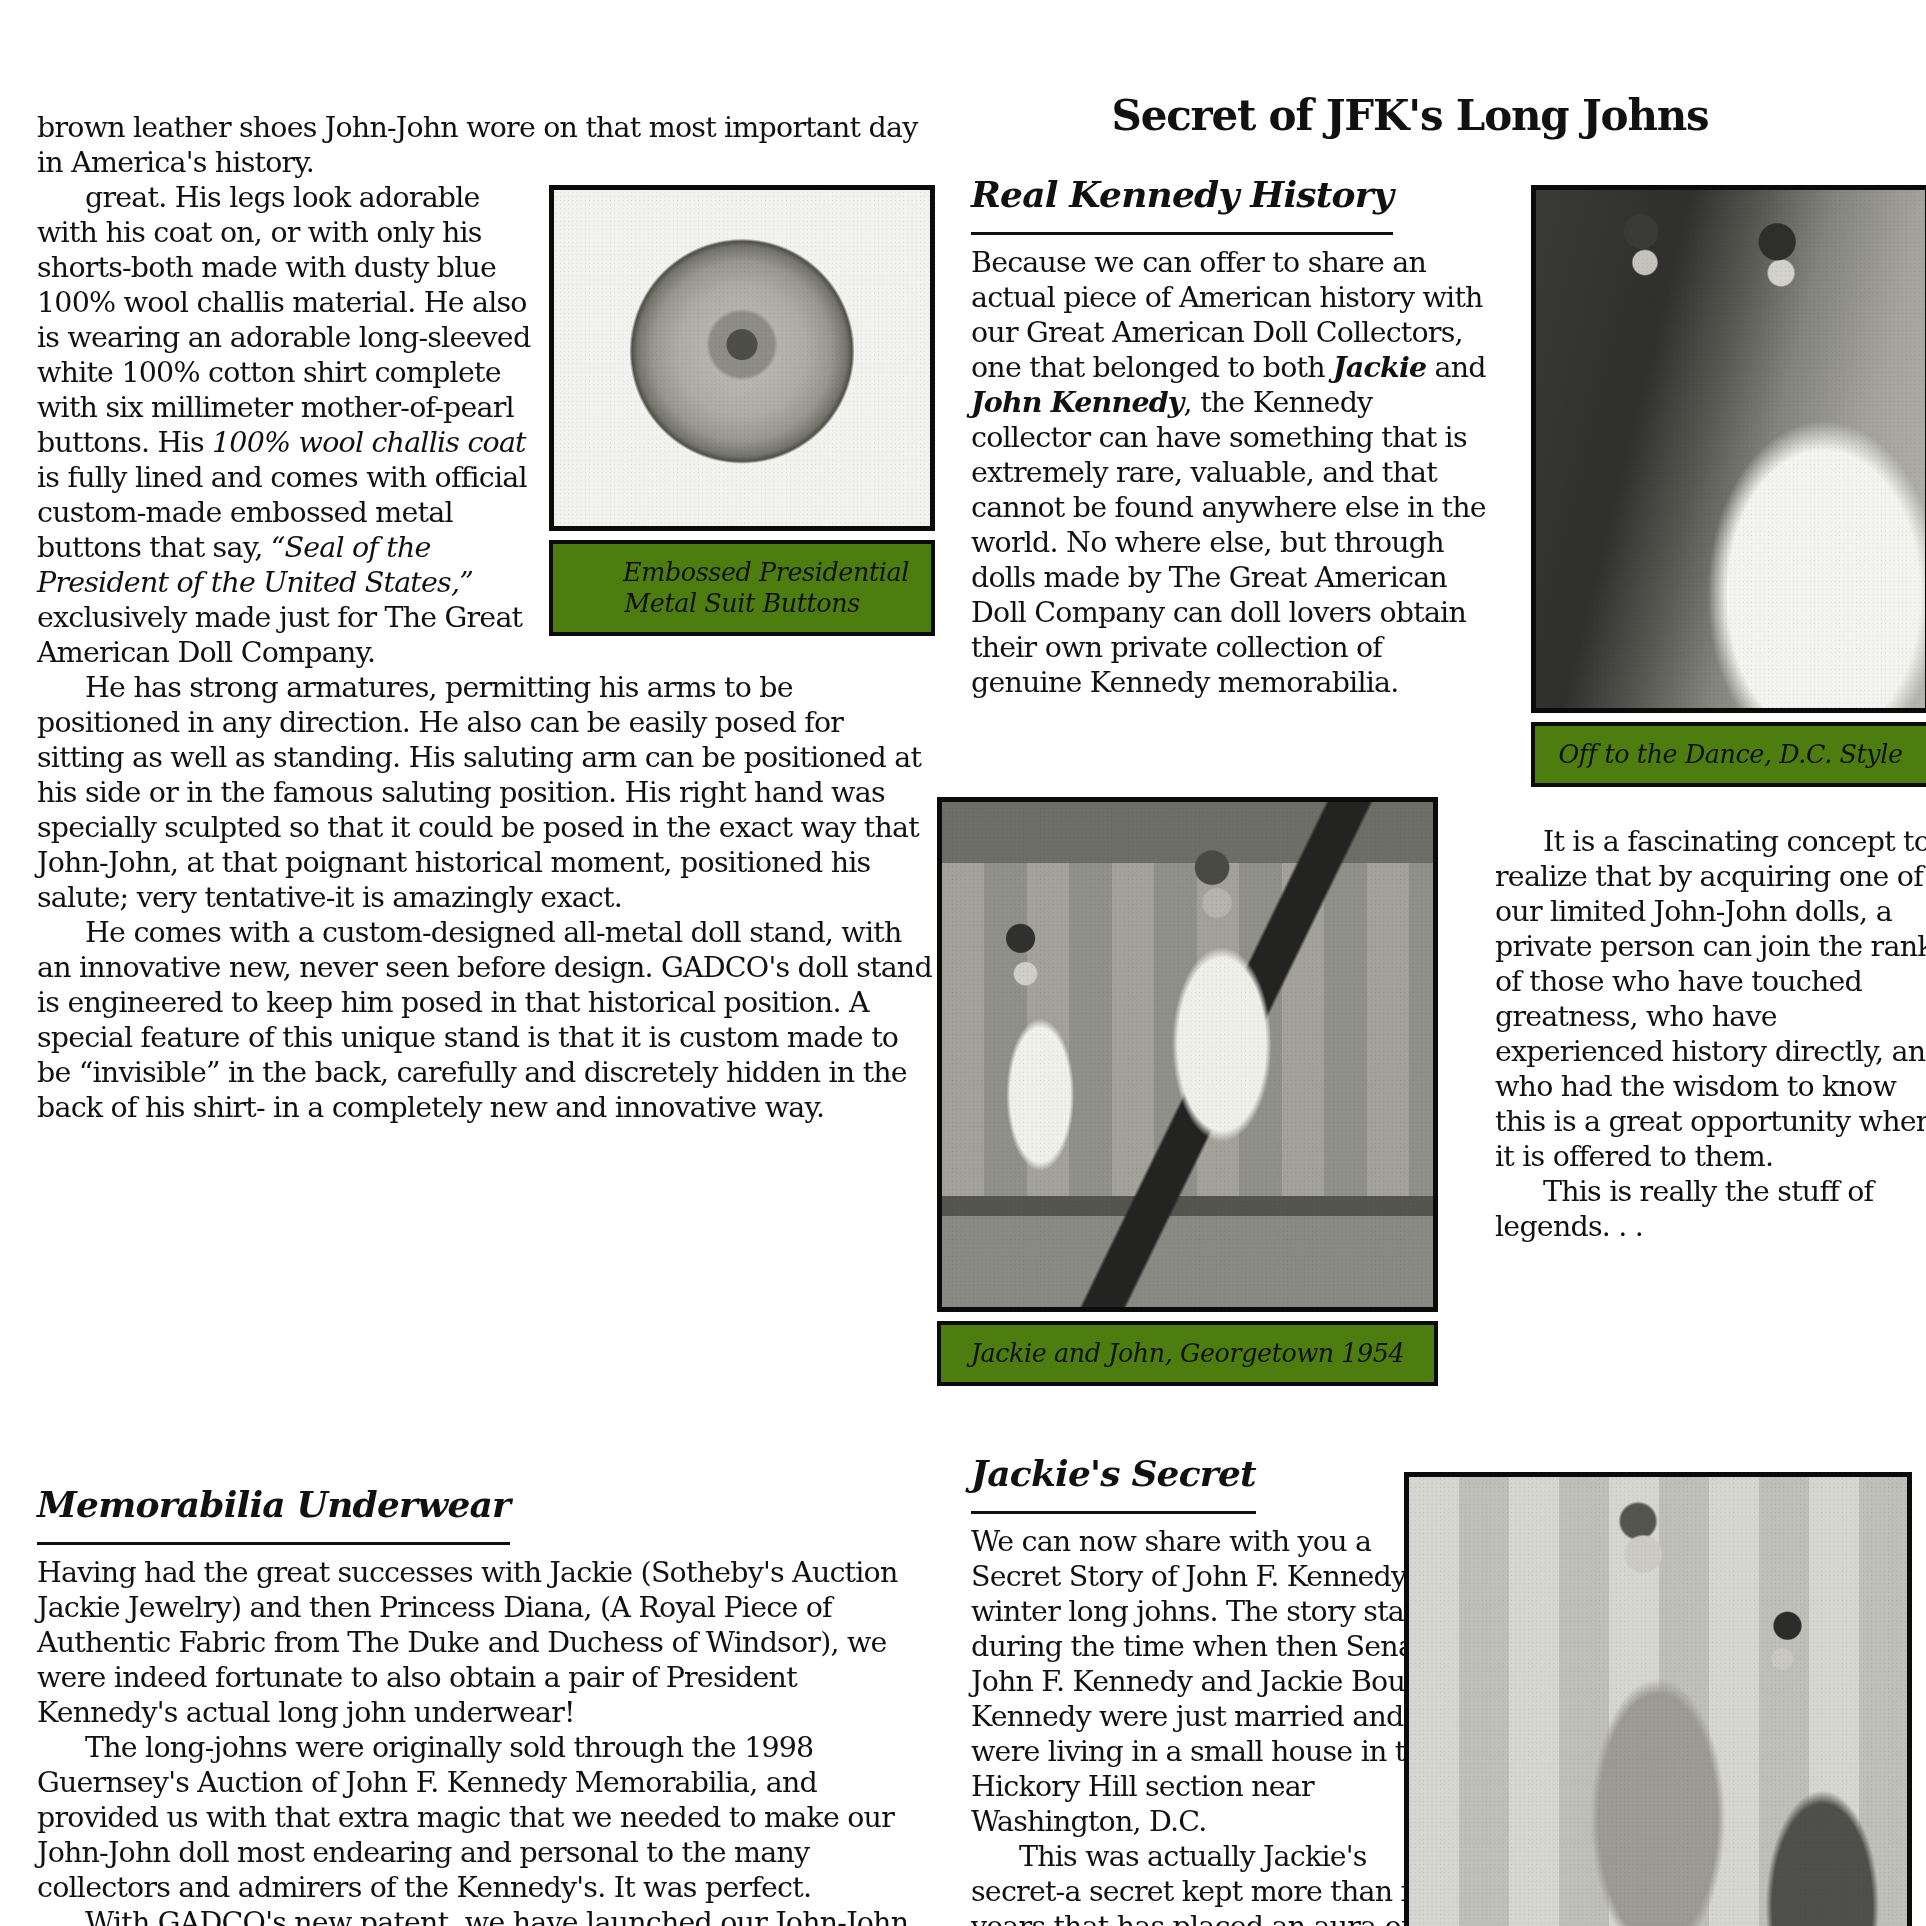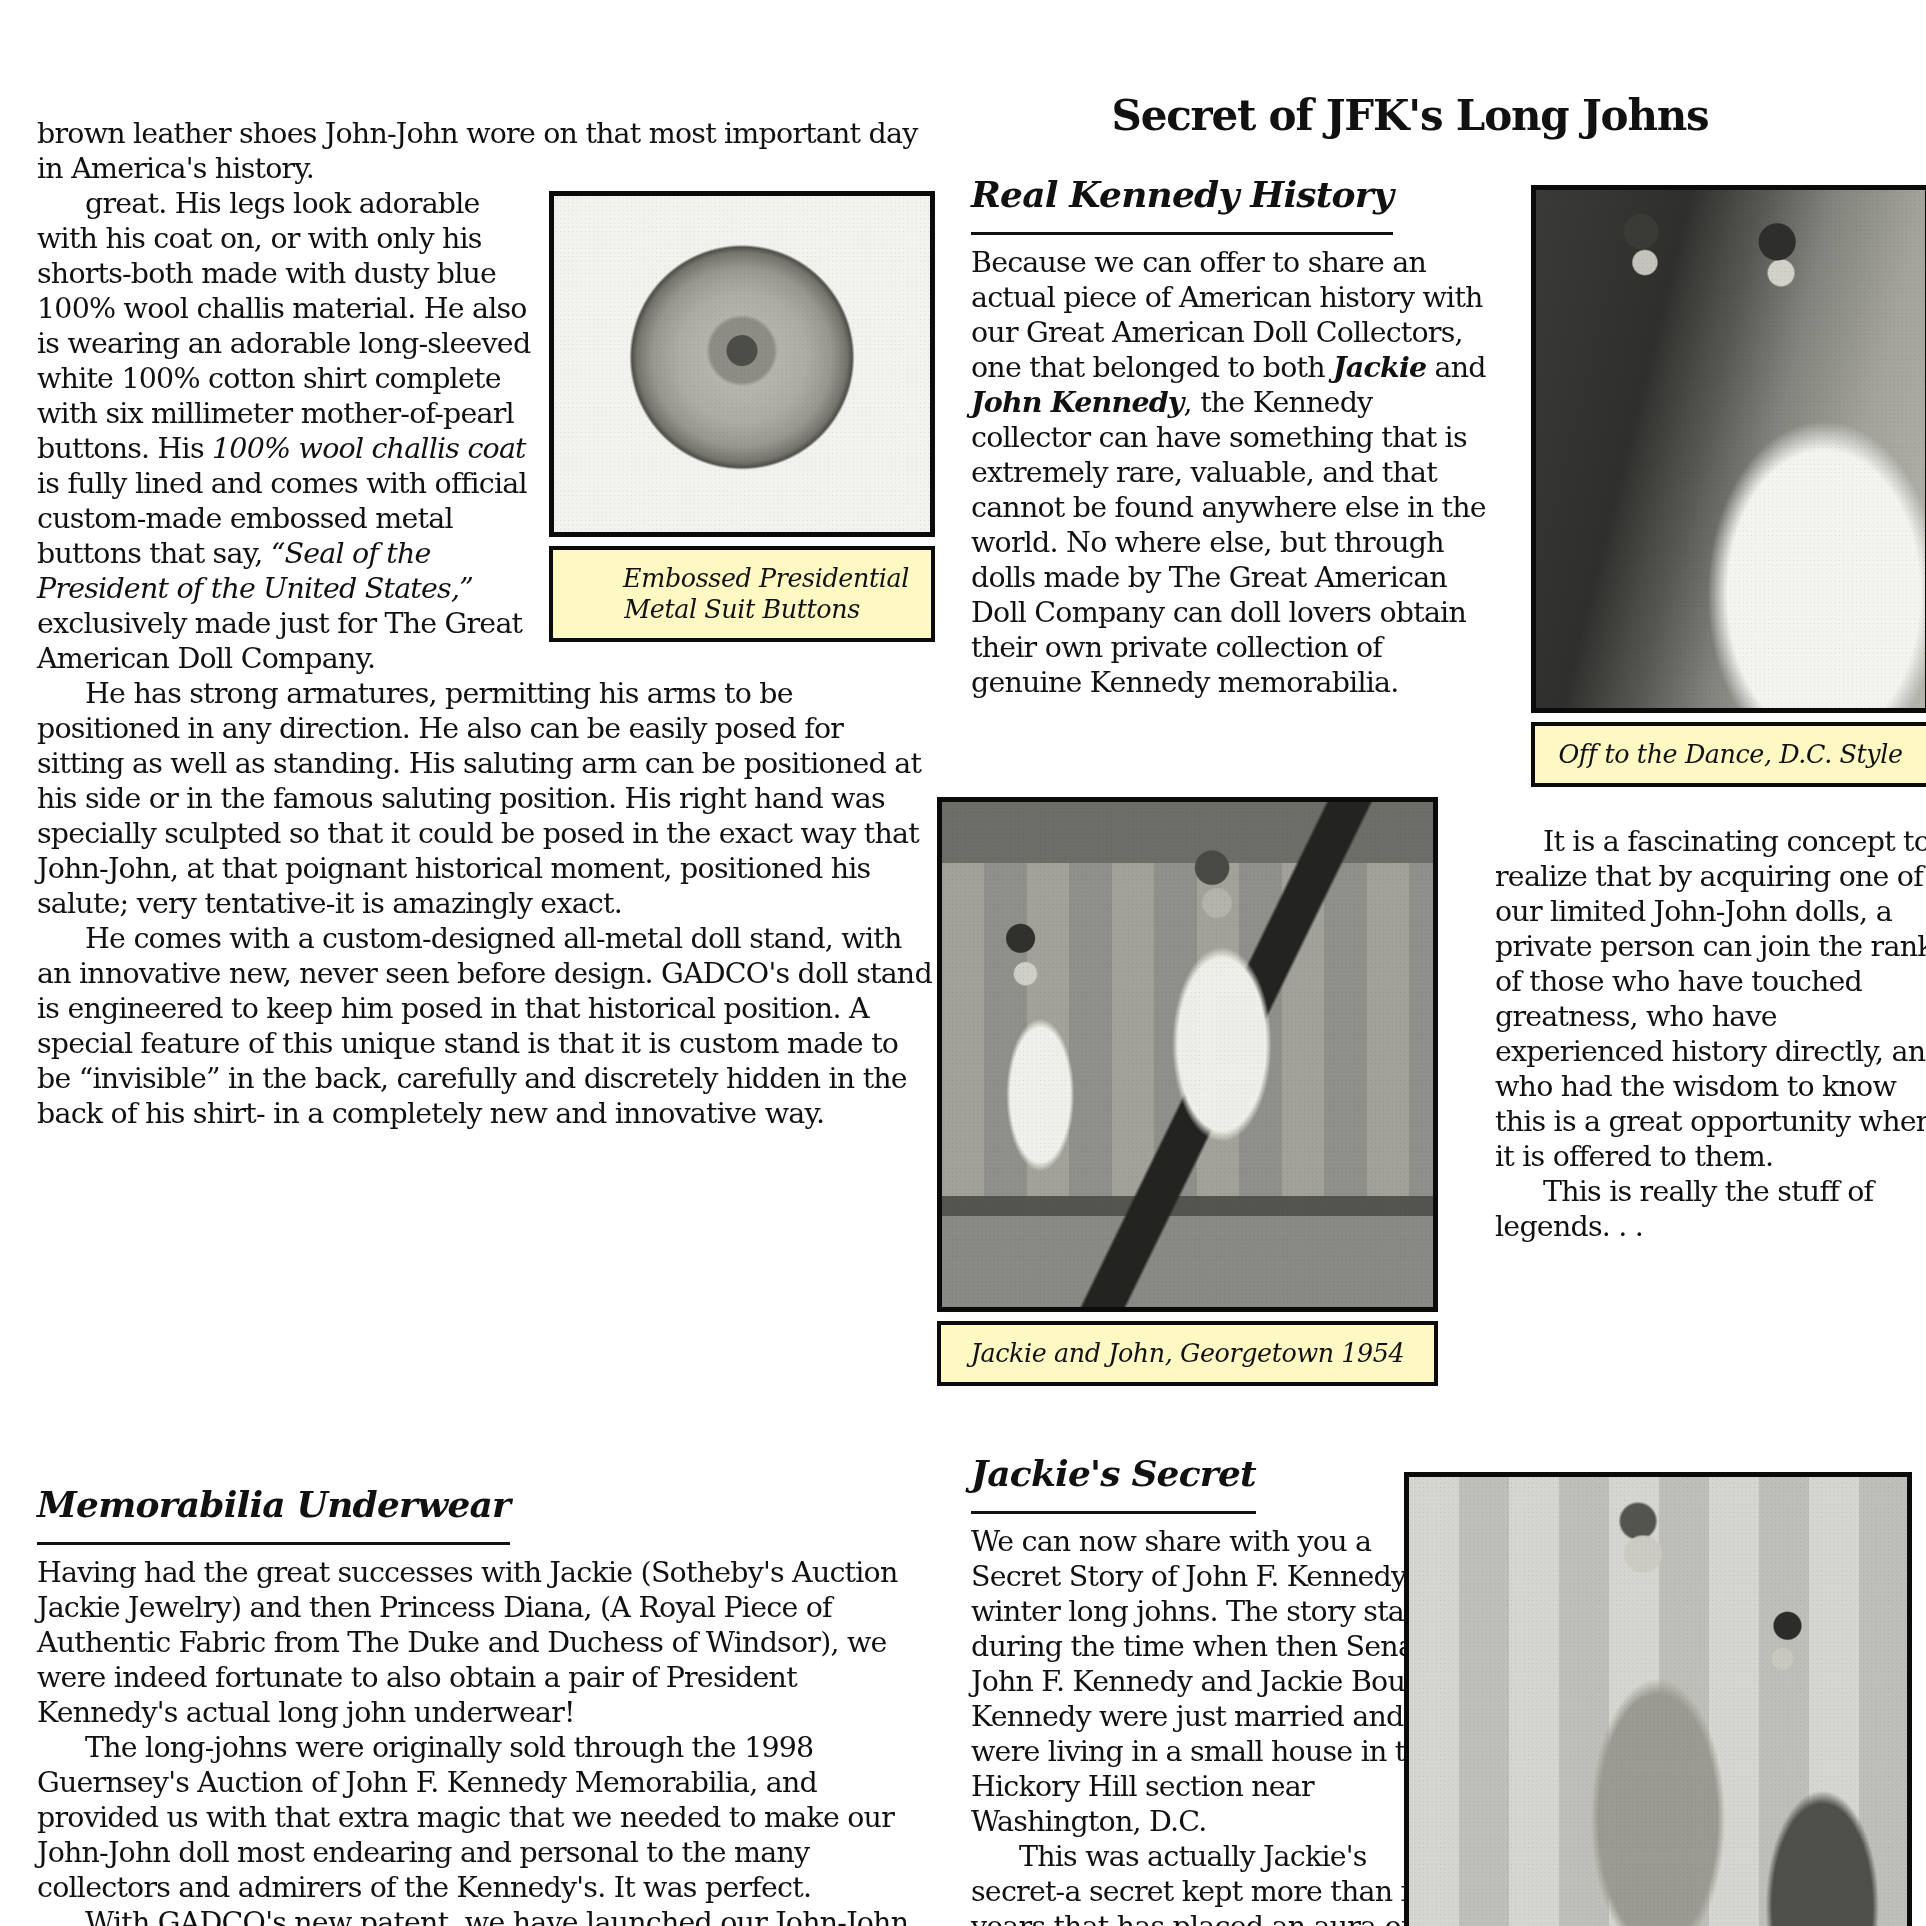--- a/index.html
+++ b/index.html
@@ -38,25 +38,25 @@
     background-image:radial-gradient(circle, rgba(20,20,20,0.16) 0.5px, transparent 0.7px);
     background-size:4.2px 4.2px;
   }
   .caption-box{
     border:4.2px solid #0b0b0b;
     margin-top:8.5px;
     padding:13px 6.2px;
     text-align:center;
     font-style:italic;
     font-size:25.4px;line-height:31px;letter-spacing:-0.4px;
-    background:#fef9c3;
+    background:#4d7c0f;
   }
 
   
-  .left-col{left:37px;top:116px;width:898px;}
+  .left-col{left:37px;top:110px;width:898px;}
   .float-box{float:right;width:386px;margin:5.4px 0 15.4px 17.7px;}
   .buttons-photo{
     height:336px;
     background:
       radial-gradient(circle 25px at 50% 46%, #4e4e48 0 60%, rgba(0,0,0,0) 64%),
       radial-gradient(circle 58px at 50% 46%, #8d8d85 0 55%, rgba(0,0,0,0) 62%),
       radial-gradient(circle 128px at 50% 48%, #bdbdb5 0%, #adada5 50%, #97978f 70%, #74746d 82%, #51514b 86%, rgba(0,0,0,0) 88%),
       #f2f2ee;
   }
   .underwear-col{left:37px;top:1487px;width:898px;}

